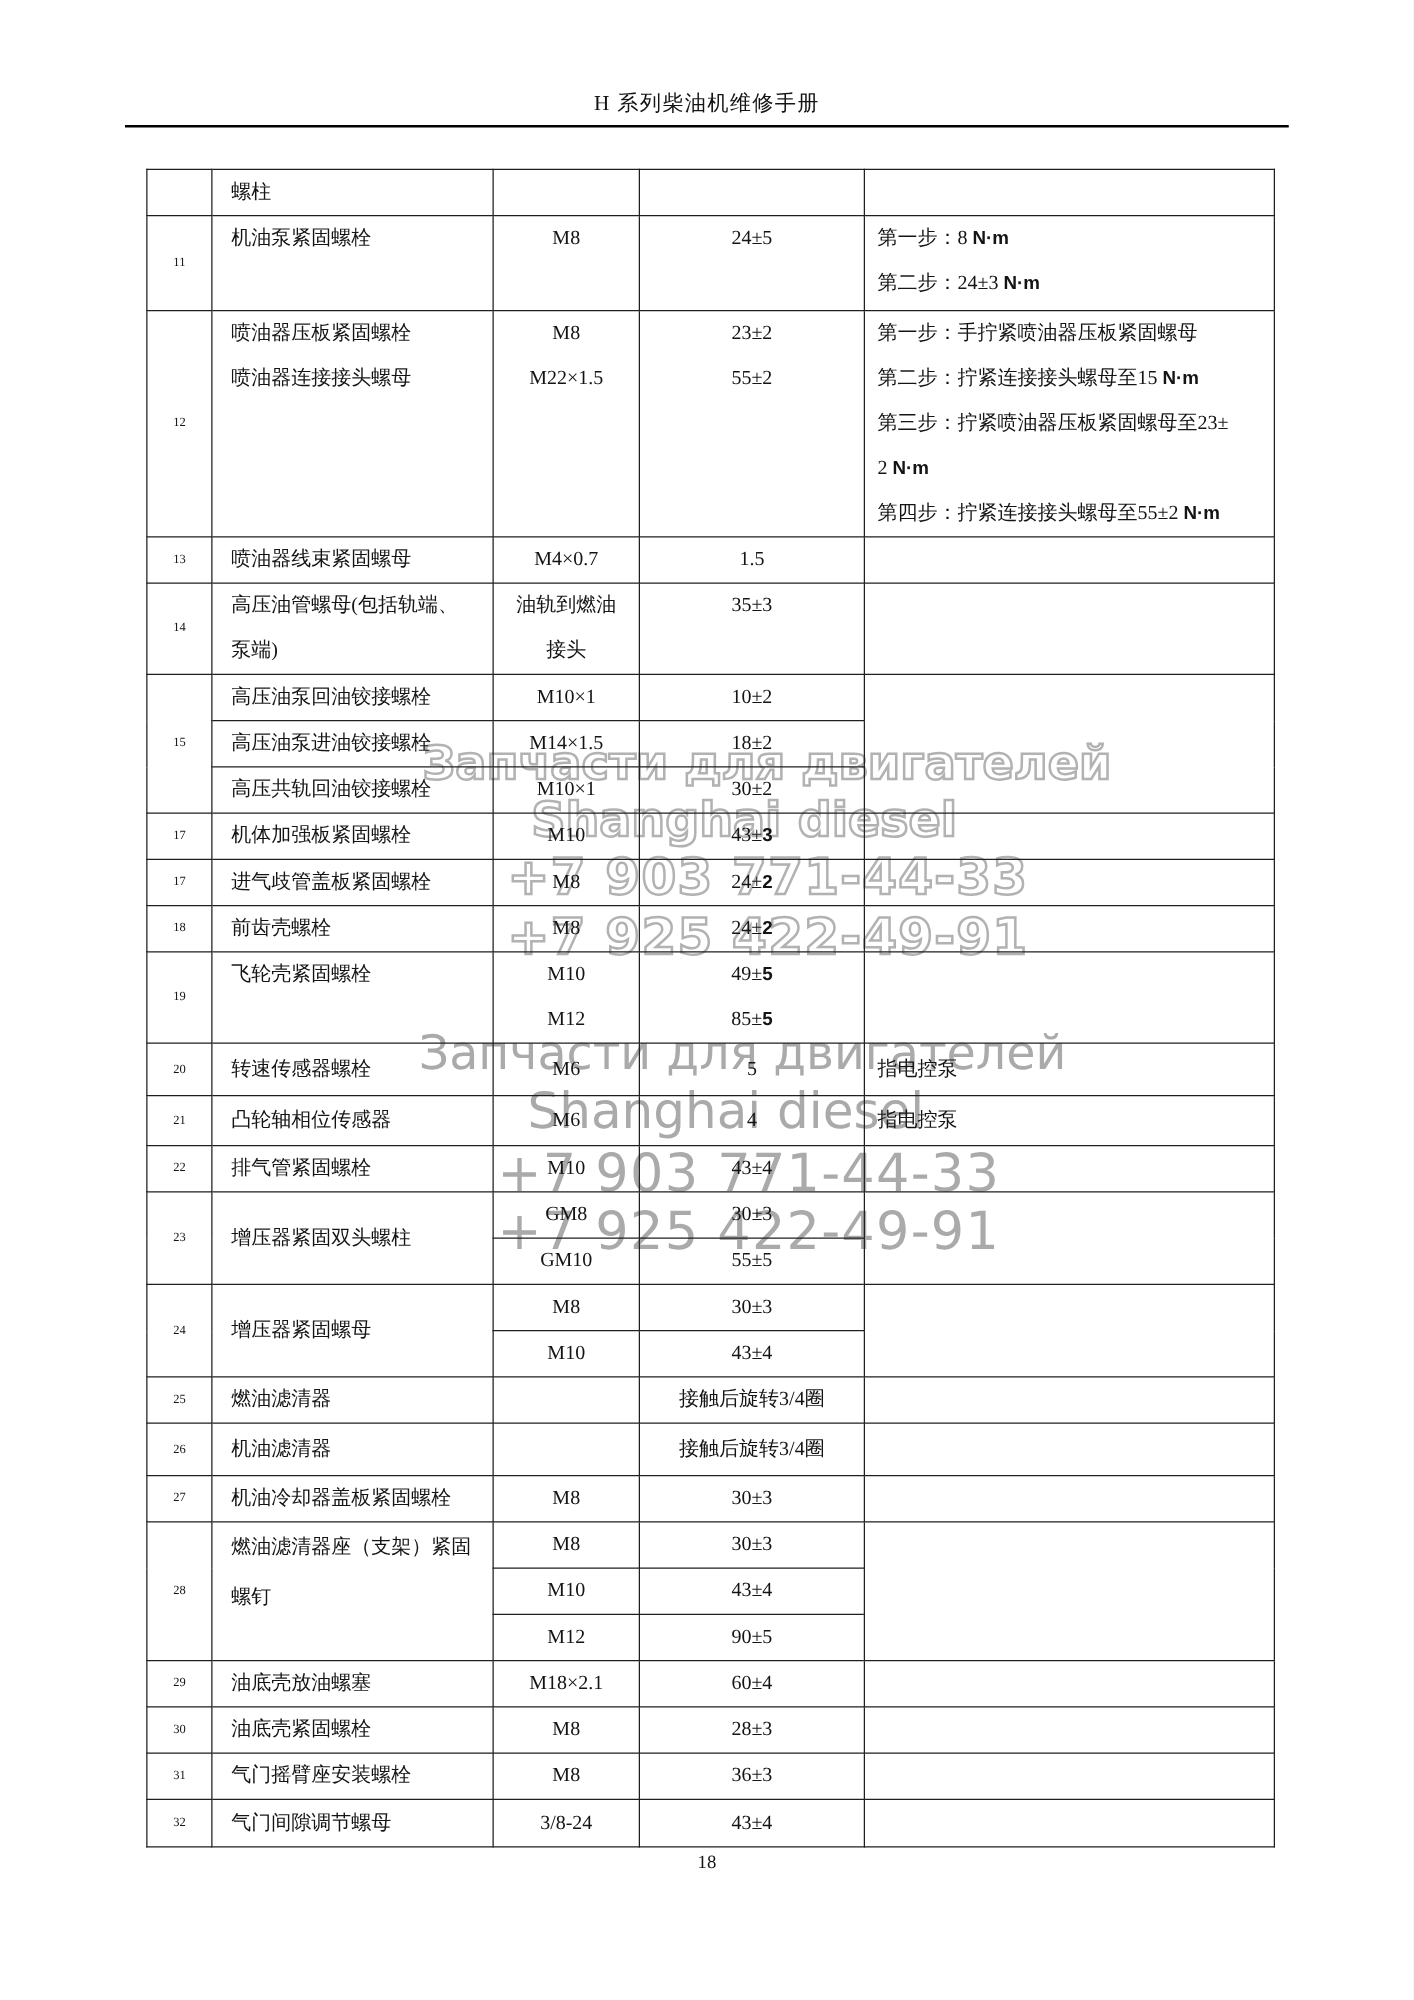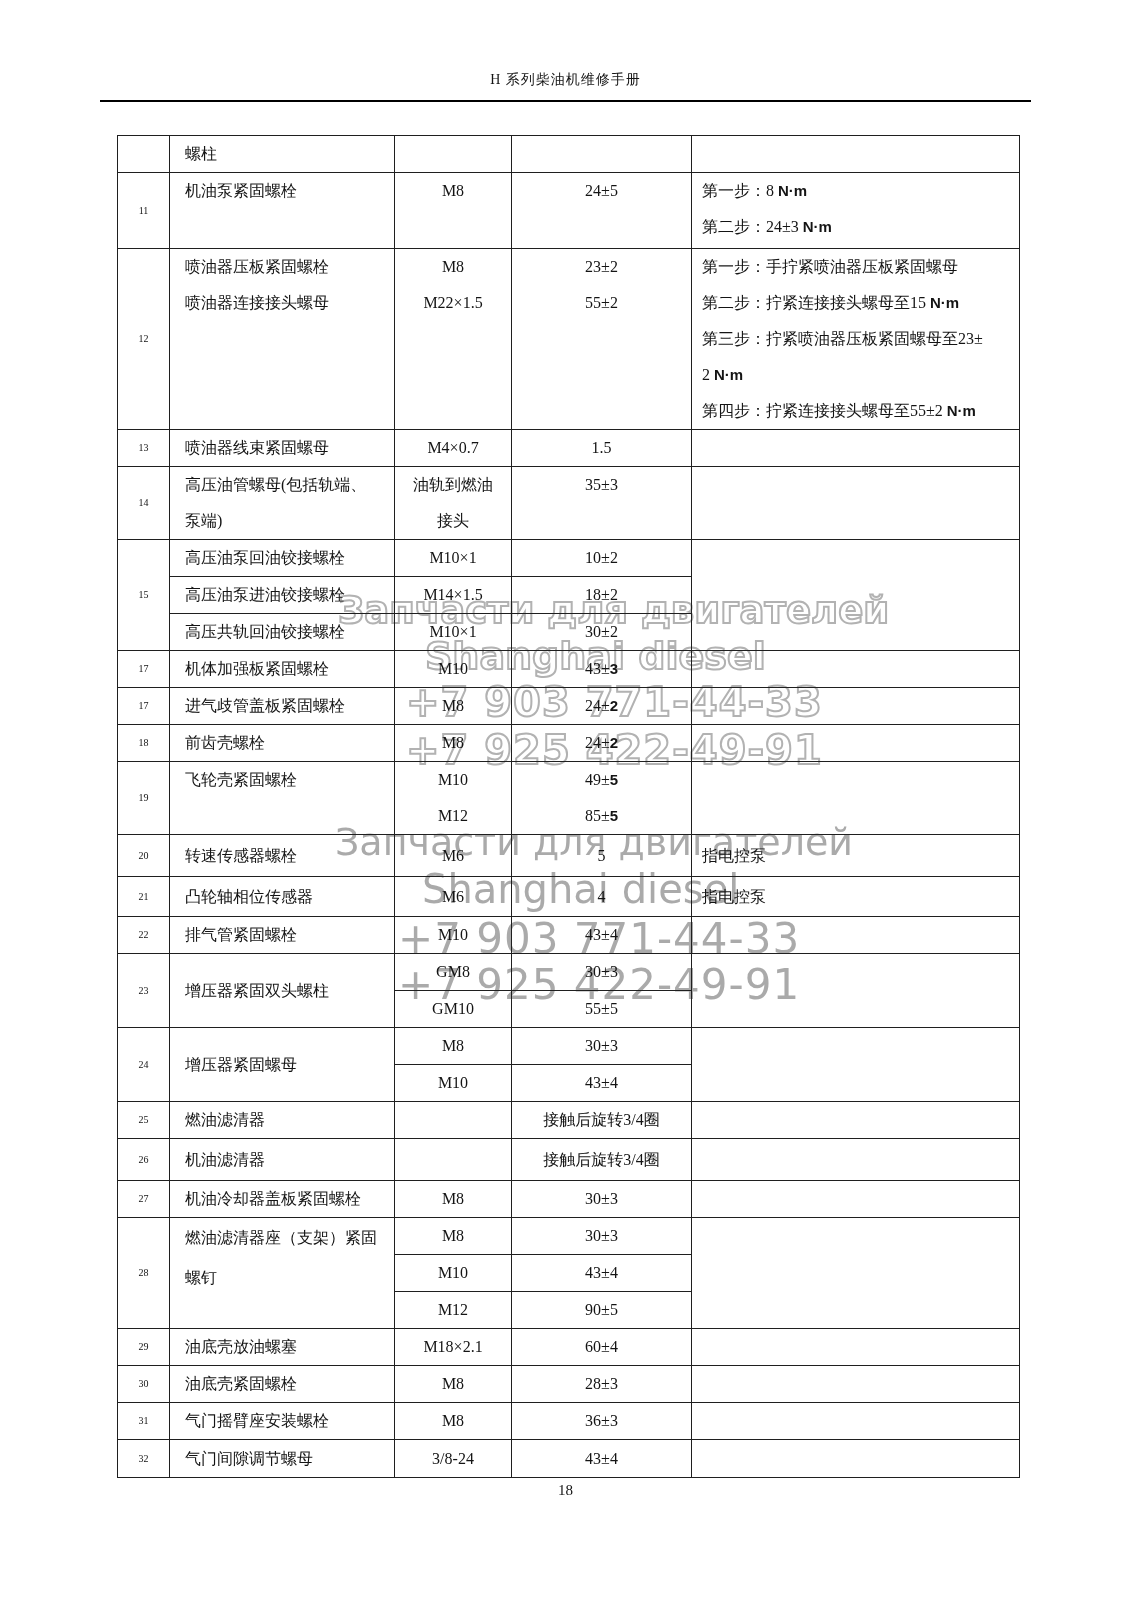--- a/index.html
+++ b/index.html
@@ -1,19 +1,19 @@
 <!DOCTYPE html>
 <html><head>
 <meta charset="utf-8">
 <style>
   html,body{margin:0;padding:0;background:#e8e8e8;}
   .page{position:relative;width:1131px;height:1600px;margin:0 auto;background:#ffffff;
         font-family:"Liberation Serif","DejaVu Serif",serif;color:#141414;overflow:hidden;}
   .title{position:absolute;top:71px;left:0;width:100%;text-align:center;
-         font-size:14px;letter-spacing:1px;}
+         font-size:17px;letter-spacing:1px;}
   .rule{position:absolute;top:100px;left:100px;width:931px;height:0;border-top:2px solid #000;}
 
   
   .wm{position:absolute;white-space:nowrap;z-index:1;
       font-family:"DejaVu Sans","Liberation Sans",sans-serif;pointer-events:none;}
   .wm-hollow{font-weight:700;color:rgba(255,255,255,0.35);
              -webkit-text-stroke:2px #b2b2b2;
              text-shadow:0 0 2px rgba(255,255,255,0.9);}
   .wm-solid{font-weight:400;color:#9c9c9c;opacity:0.85;}
 

